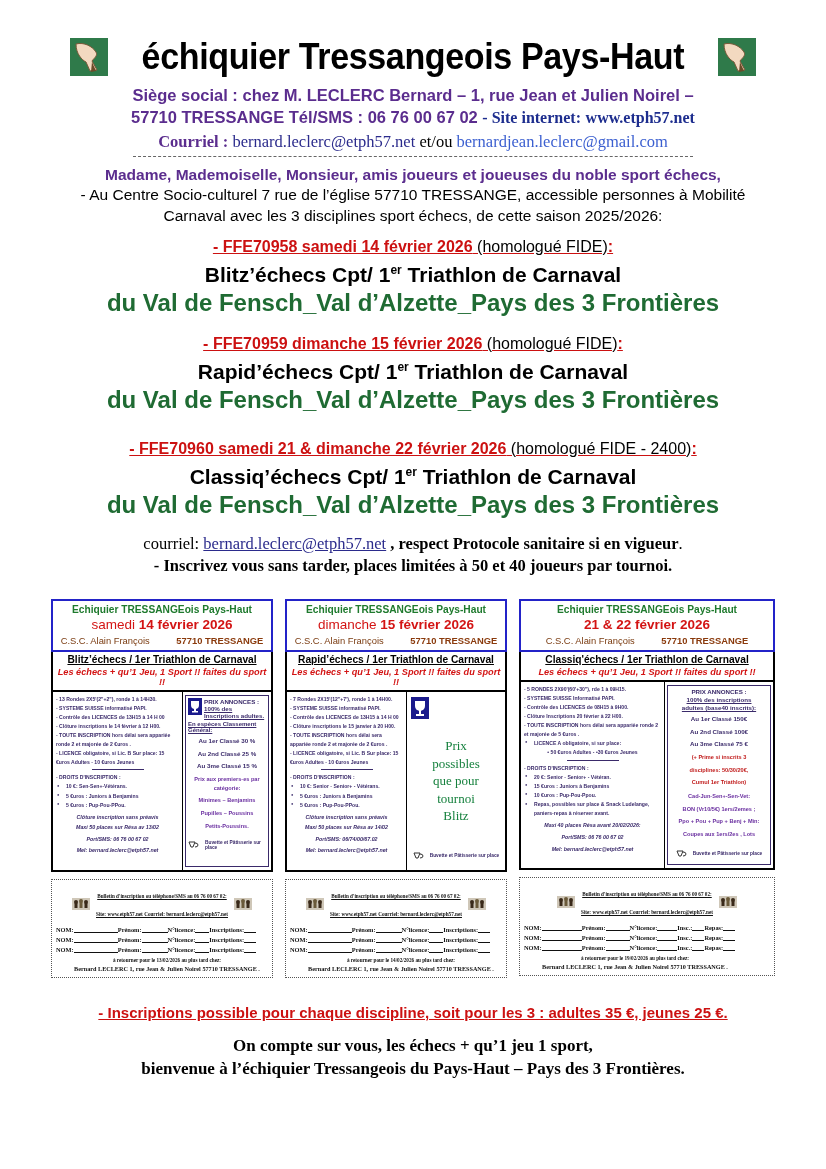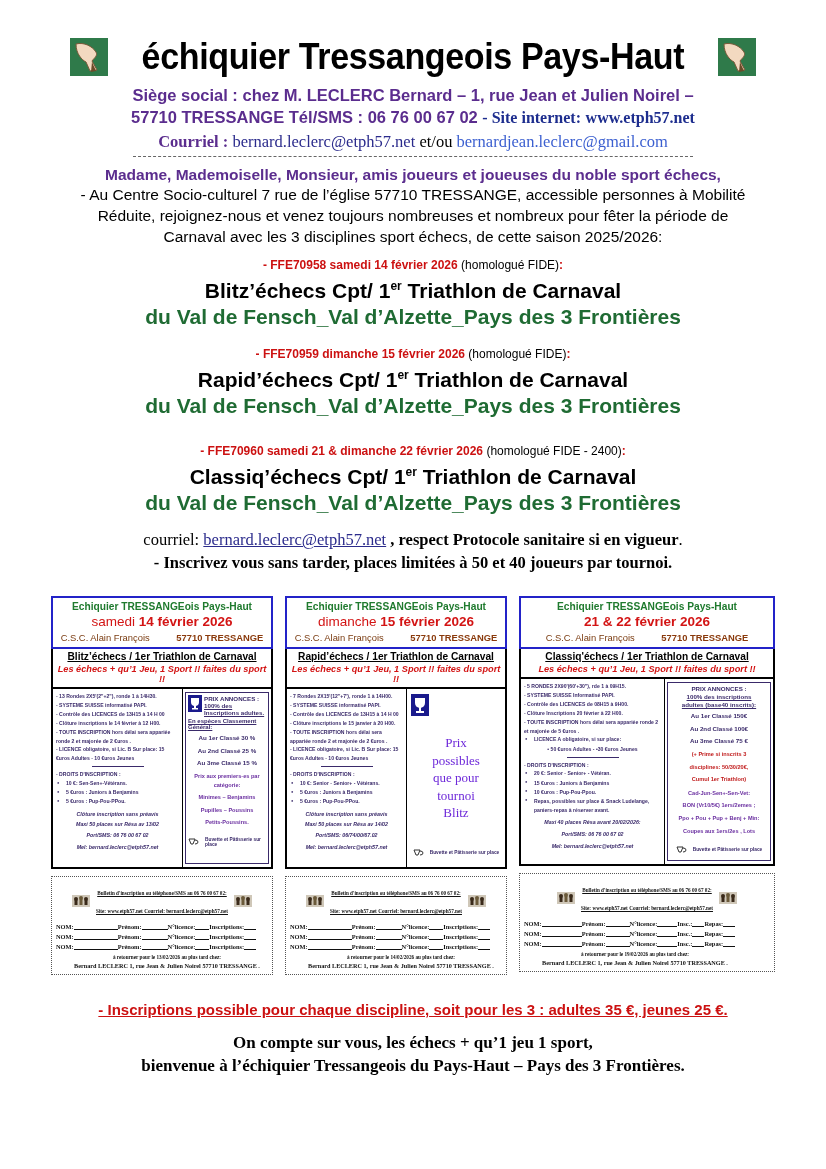--- a/index.html
+++ b/index.html
@@ -24,26 +24,26 @@
   .courriel .mail2{color:#3b5fd0;}
   .hr-dash{width:560px;margin:4px auto 0;border-top:1px dashed #666;height:0;}
 
   
   .intro{font-family:"Liberation Sans",sans-serif;margin-top:9px;}
   .intro .l1{color:#5b2d8e;font-weight:bold;font-size:15.5px;text-align:center;}
   .intro .body{color:#000;font-size:15.5px;text-align:center;line-height:1.28;margin-top:1px;}
 
   
   .ev{font-family:"Liberation Sans",sans-serif;text-align:center;}
-  .ev .code{color:#cc1111;font-weight:bold;font-size:12px;}
+  .ev .code{color:#cc1111;font-weight:bold;font-size:16px;text-decoration:underline;}
   .ev .code .plain{color:#000;font-weight:normal;}
   .ev .code .colon{color:#cc1111;font-weight:bold;}
   .ev .l2{color:#000;font-weight:bold;font-size:21px;margin-top:7px;}
   .ev .l2 sup{font-size:12px;vertical-align:super;}
-  .ev .l3{color:#1f6b33;font-weight:bold;font-size:21px;margin-top:2px;}
+  .ev .l3{color:#1f6b33;font-weight:bold;font-size:24px;margin-top:2px;}
   .ev1{margin-top:12px;}
   .ev2{margin-top:18px;}
   .ev3{margin-top:26px;}
 
   
   .insc{text-align:center;margin-top:14px;font-size:16.5px;line-height:1.32;}
   .insc .r1{}
   .insc a{color:#2b2b8c;text-decoration:underline;}
   .insc .b{font-weight:bold;}
   .insc .r3{font-weight:bold;margin-top:1px;}
@@ -89,21 +89,21 @@
   .prix-t .l2{text-decoration:underline;}
   .prix-sub{font-family:"Liberation Sans",sans-serif;font-size:6px;font-weight:bold;color:#3a2a6a;text-decoration:underline;margin-top:2px;}
   .prix-row{font-family:"Liberation Sans",sans-serif;font-size:6.2px;font-weight:bold;color:#3a2a6a;text-align:center;line-height:1.55;margin-top:3px;}
   .prix-red{color:#c01a1a;}
   .prix-pur{color:#6a2fa0;}
   .prix-small{font-size:5px;}
   .prix-note{font-family:"Liberation Sans",sans-serif;font-size:5.6px;font-weight:bold;text-align:center;line-height:1.55;margin-top:4px;}
   .buv{display:flex;align-items:center;gap:3px;margin-top:6px;justify-content:center;}
   .buv .txt{font-family:"Liberation Sans",sans-serif;font-size:4.8px;font-weight:bold;color:#3a2a6a;}
 
-  .prix-mid{font-family:"Liberation Serif",serif;font-size:13px;color:#6d28d9;text-align:center;line-height:1.35;margin-top:14px;}
+  .prix-mid{font-family:"Liberation Serif",serif;font-size:13px;color:#15803d;text-align:center;line-height:1.35;margin-top:14px;}
 
   
   .bulletin{border:1px dotted #555;margin-top:7px;padding:4px 4px 5px;position:relative;background:#fff;}
   .bul-top{display:flex;align-items:center;justify-content:center;gap:6px;}
   .bul-mid{text-align:center;}
   .bul-mid .t1{font-family:"Liberation Serif",serif;font-size:5.2px;font-weight:bold;text-decoration:underline;color:#111;}
   .bul-mid .t2{font-family:"Liberation Serif",serif;font-size:5.2px;font-weight:bold;text-decoration:underline;color:#111;margin-top:1px;}
   .bul-rows{margin-top:5px;}
   .bul-row{font-family:"Liberation Serif",serif;font-size:6.4px;font-weight:bold;color:#111;display:flex;align-items:flex-end;gap:0;margin-bottom:2px;}
   .bul-row .fld{display:inline-block;border-bottom:1px solid #111;height:7px;}
@@ -146,21 +146,20 @@
     <span class="siteurl">www.etph57.net</span>
   </div>
   <div class="courriel">
     <span class="lbl">Courriel</span><span class="lbl"> : </span><span class="mail1">bernard.leclerc@etph57.net</span><span class="etou"> et/ou </span><span class="mail2">bernardjean.leclerc@gmail.com</span>
   </div>
   <div class="hr-dash"></div>
 
   <div class="intro">
     <div class="l1">Madame, Mademoiselle, Monsieur, amis joueurs et joueuses du noble sport échecs,</div>
     <div class="body">- Au Centre Socio-culturel 7 rue de l’église 57710 TRESSANGE, accessible personnes à Mobilité</div>
-    <div class="body">Réduite, rejoignez-nous et venez toujours nombreuses et nombreux pour fêter la période de</div>
     <div class="body">Carnaval avec les 3 disciplines sport échecs, de cette saison 2025/2026:</div>
   </div>
 
   <div class="ev ev1">
     <div class="code">
       <span>- FFE70958 samedi 14 février 2026</span><span class="plain"> (homologué FIDE)</span><span class="colon">:</span>
     </div>
     <div class="l2">
       <span>Blitz’échecs Cpt/ 1</span><sup>er</sup><span> Triathlon de Carnaval</span>
     </div>

